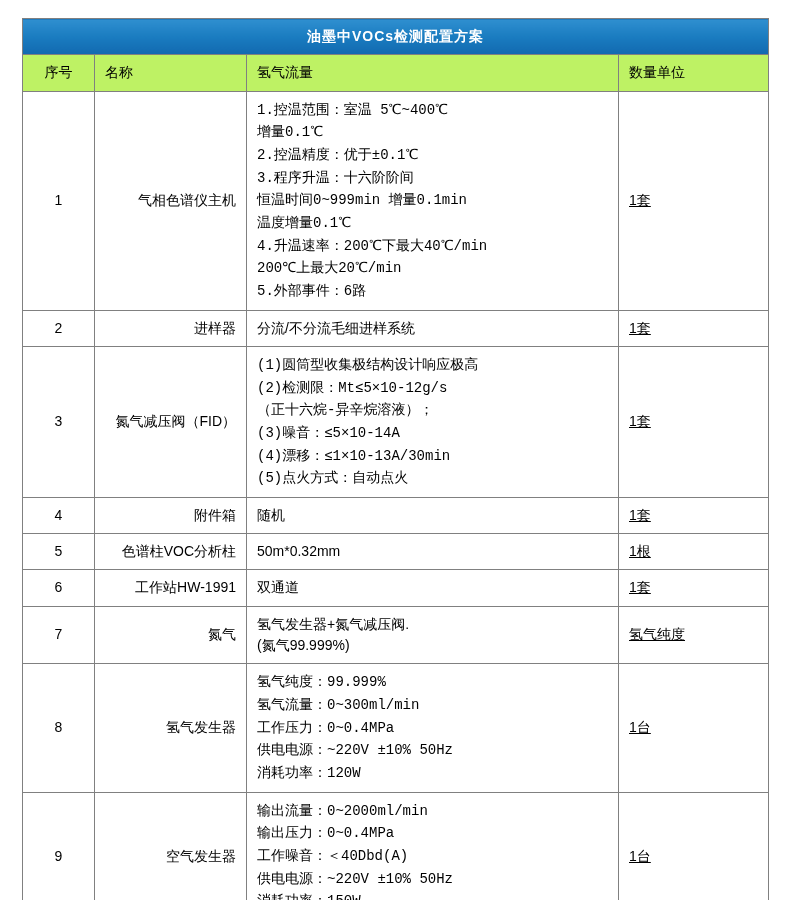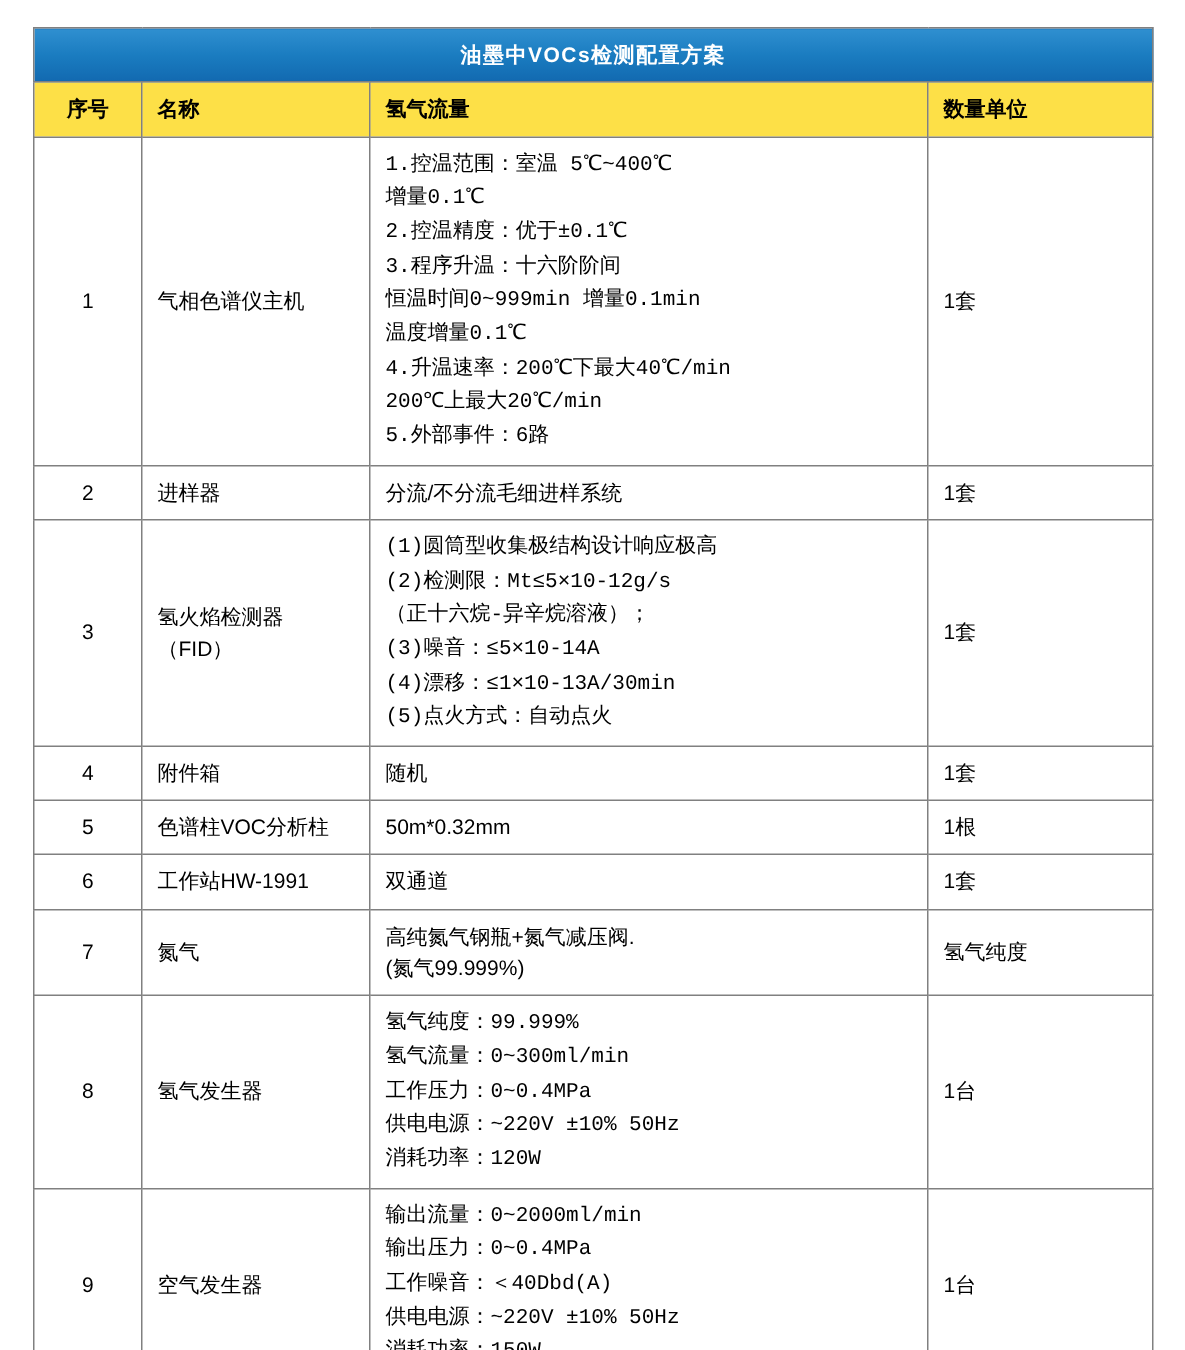--- a/index.html
+++ b/index.html
@@ -35,49 +35,50 @@
     background: linear-gradient(to bottom, #2f8fd0 0%, #1a7cc0 50%, #1269b0 100%);
     color: #ffffff;
     font-size: 19px;
     font-weight: bold;
     text-align: center;
     letter-spacing: 1px;
     padding: 9px 0 10px 0;
     border: 1px solid #1269b0;
   }
   .head-row td {
-    background: #fde047;
+    background: #bef264;
     font-size: 14.5px;
-    font-weight: bold;
+    font-weight: normal;
     padding: 7px 10px;
     border: 1px solid #808080;
     vertical-align: middle;
   }
   .head-row td.center { text-align: center; }
 
   .spec-table td {
     border: 1px solid #808080;
     font-size: 14px;
     line-height: 1.52;
     padding: 7px 10px;
     vertical-align: middle;
     word-break: break-word;
   }
   td.cell-no {
     text-align: center;
   }
   td.cell-name {
-    text-align: left;
+    text-align: right;
   }
   td.cell-spec {
     text-align: left;
     white-space: pre-line;
   }
   td.cell-qty {
     text-align: left;
+    text-decoration: underline;
   }
   .row-tall td.cell-spec { line-height: 1.62; font-family: Liberation Mono, monospace; }
 </style>
 </head>
 <body>
 
 <div class="page">
   <table class="spec-table">
     <colgroup>
       <col class="c-no">
@@ -113,21 +114,21 @@
 
       <tr>
         <td class="cell-no">2</td>
         <td class="cell-name">进样器</td>
         <td class="cell-spec">分流/不分流毛细进样系统</td>
         <td class="cell-qty">1套</td>
       </tr>
 
       <tr class="row-tall">
         <td class="cell-no">3</td>
-        <td class="cell-name">氢火焰检测器（FID）</td>
+        <td class="cell-name">氮气减压阀（FID）</td>
         <td class="cell-spec">(1)圆筒型收集极结构设计响应极高
 (2)检测限：Mt≤5×10-12g/s
 （正十六烷-异辛烷溶液）；
 (3)噪音：≤5×10-14A
 (4)漂移：≤1×10-13A/30min
 (5)点火方式：自动点火</td>
         <td class="cell-qty">1套</td>
       </tr>
 
       <tr>
@@ -147,21 +148,21 @@
       <tr>
         <td class="cell-no">6</td>
         <td class="cell-name">工作站HW-1991</td>
         <td class="cell-spec">双通道</td>
         <td class="cell-qty">1套</td>
       </tr>
 
       <tr>
         <td class="cell-no">7</td>
         <td class="cell-name">氮气</td>
-        <td class="cell-spec">高纯氮气钢瓶+氮气减压阀.
+        <td class="cell-spec">氢气发生器+氮气减压阀.
 (氮气99.999%)</td>
         <td class="cell-qty">氢气纯度</td>
       </tr>
 
       <tr class="row-tall">
         <td class="cell-no">8</td>
         <td class="cell-name">氢气发生器</td>
         <td class="cell-spec">氢气纯度：99.999%
 氢气流量：0~300ml/min
 工作压力：0~0.4MPa

